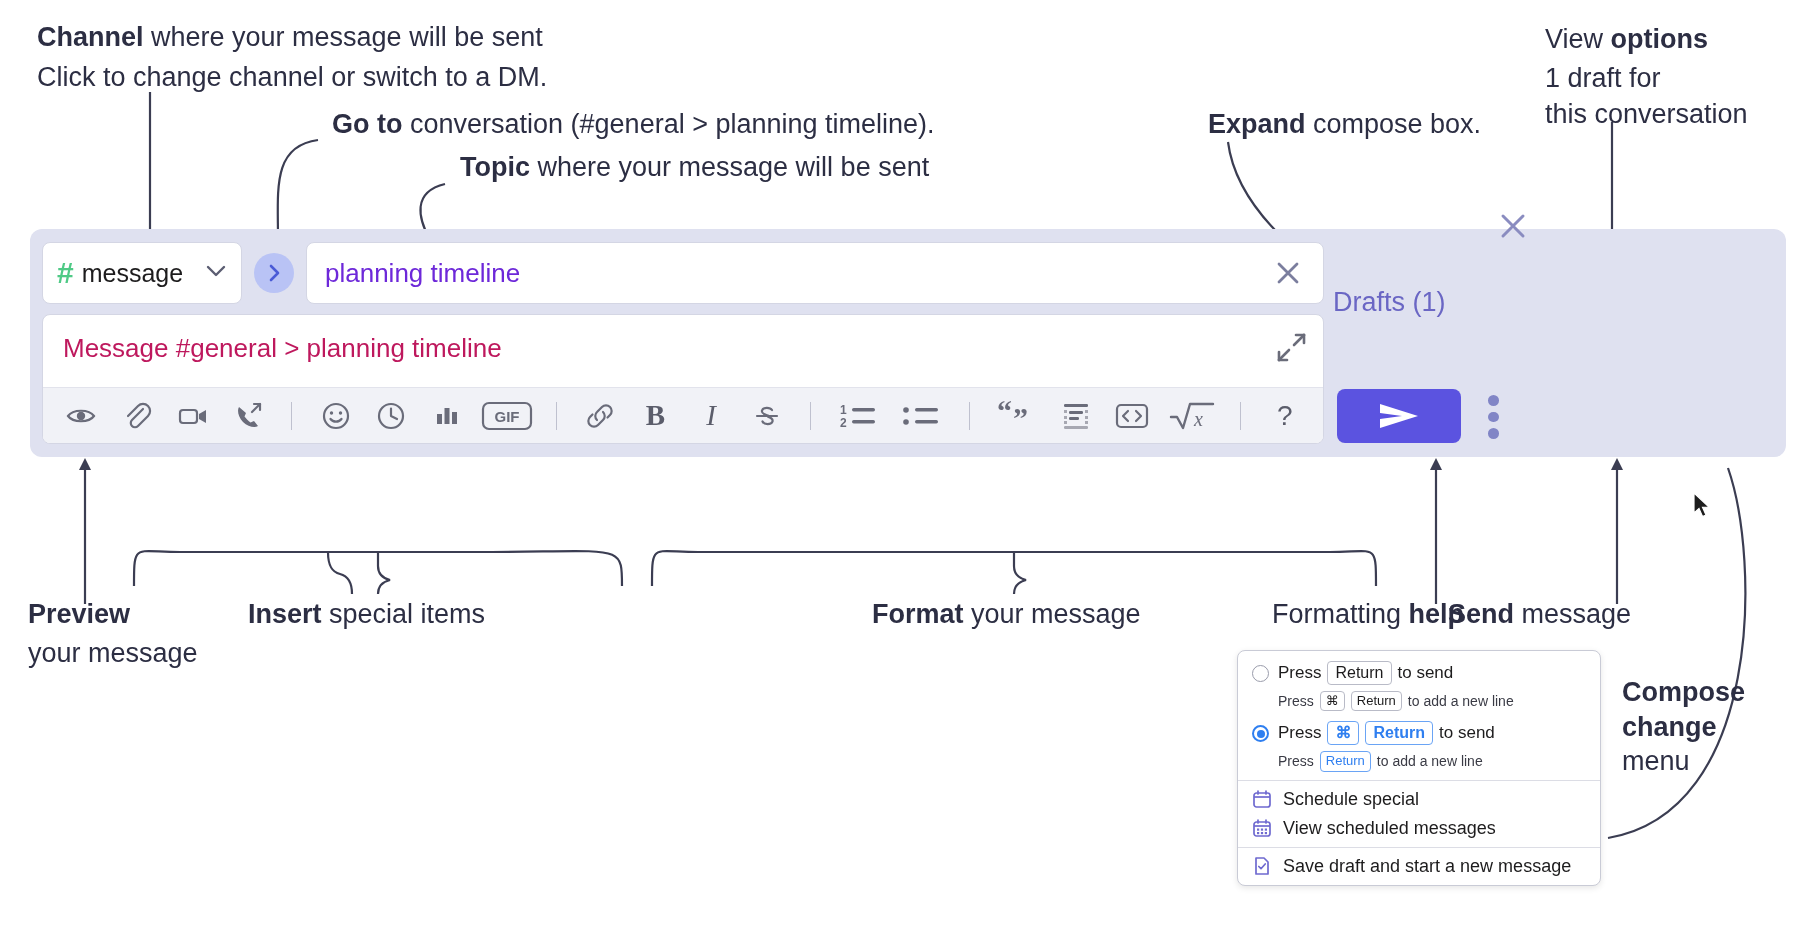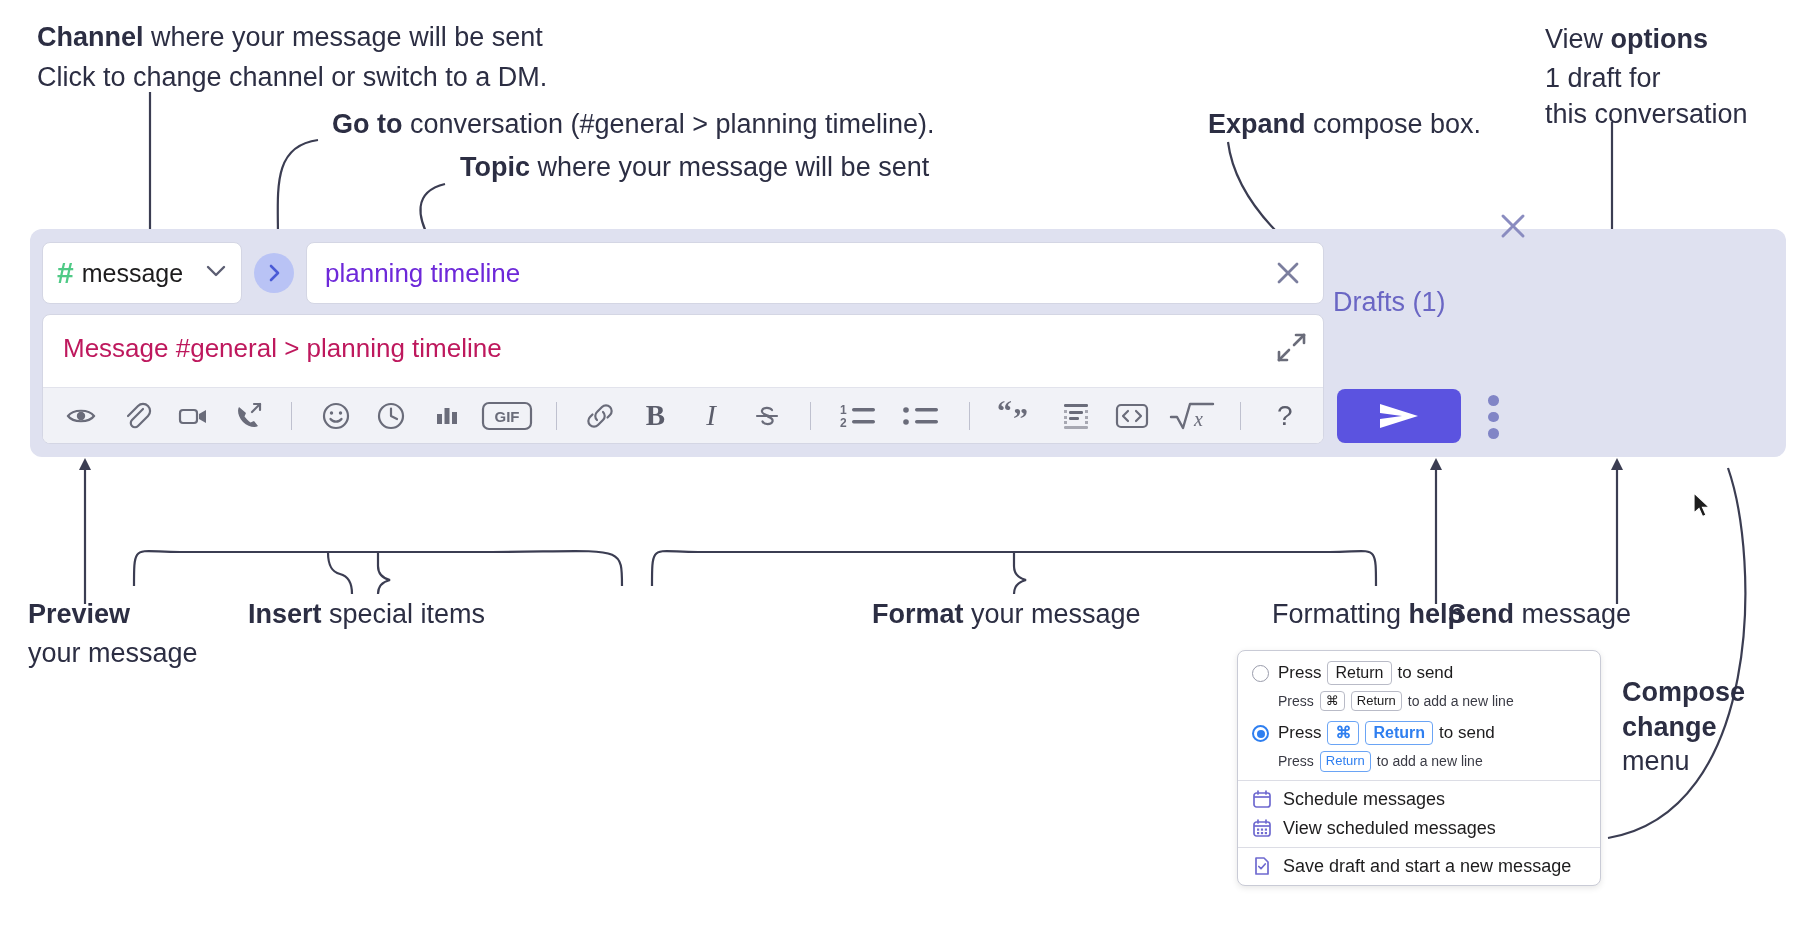--- a/index.html
+++ b/index.html
@@ -470,21 +470,21 @@
     <div class="pop-div"></div>
 
     <div class="pop-item">
       <span class="pico">
         <svg width="20" height="20" viewBox="0 0 20 20">
           <rect x="2" y="4" width="16" height="14" rx="2.5" stroke="#6f6ad0" stroke-width="1.7" fill="none"></rect>
           <path d="M2 8 L18 8" stroke="#6f6ad0" stroke-width="1.7"></path>
           <path d="M6 2 L6 5 M14 2 L14 5" stroke="#6f6ad0" stroke-width="1.7" stroke-linecap="round"></path>
         </svg>
       </span>
-      <span>Schedule messages</span>
+      <span>Schedule special</span>
     </div>
 
     <div class="pop-item" style="padding-top:0;">
       <span class="pico">
         <svg width="20" height="20" viewBox="0 0 20 20">
           <rect x="2" y="4" width="16" height="14" rx="2.5" stroke="#6f6ad0" stroke-width="1.7" fill="none"></rect>
           <path d="M2 8 L18 8" stroke="#6f6ad0" stroke-width="1.7"></path>
           <path d="M6 2 L6 5 M14 2 L14 5" stroke="#6f6ad0" stroke-width="1.7" stroke-linecap="round"></path>
           <g fill="#6f6ad0">
             <rect x="5" y="10.5" width="2.2" height="2.2"></rect>

